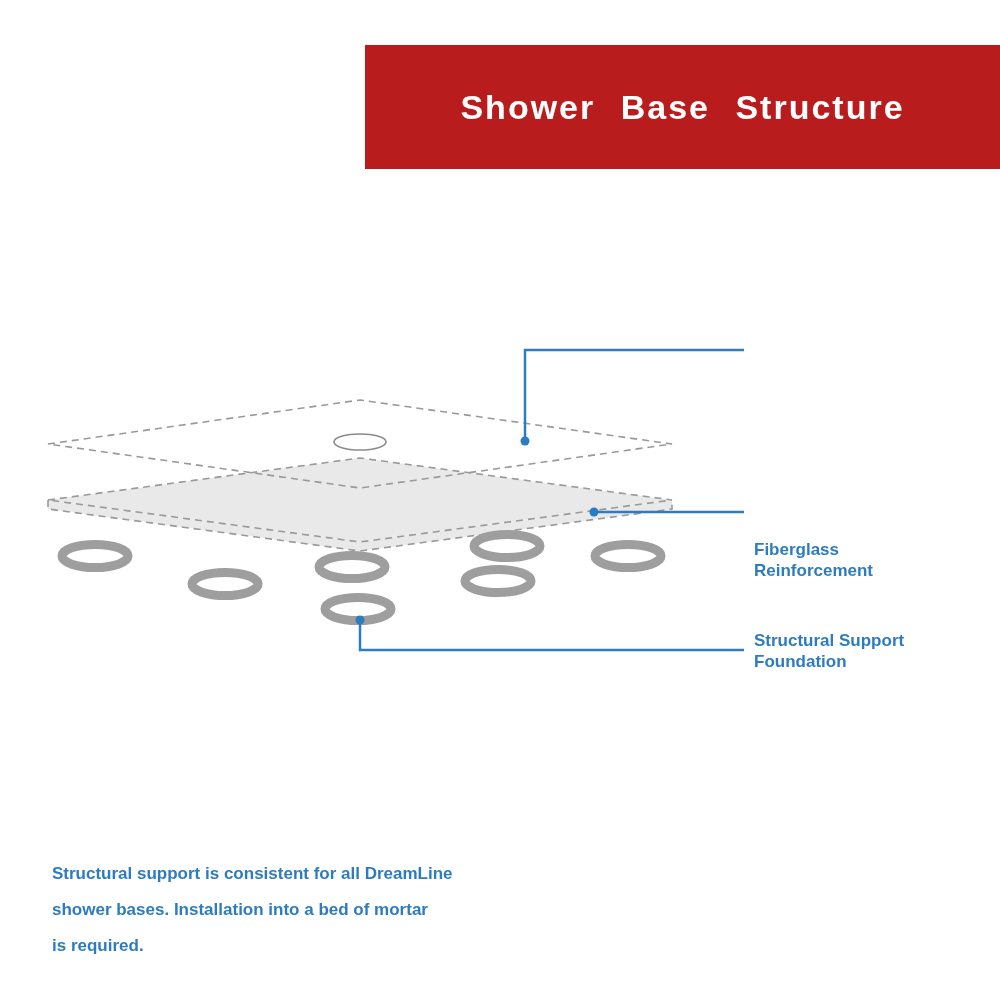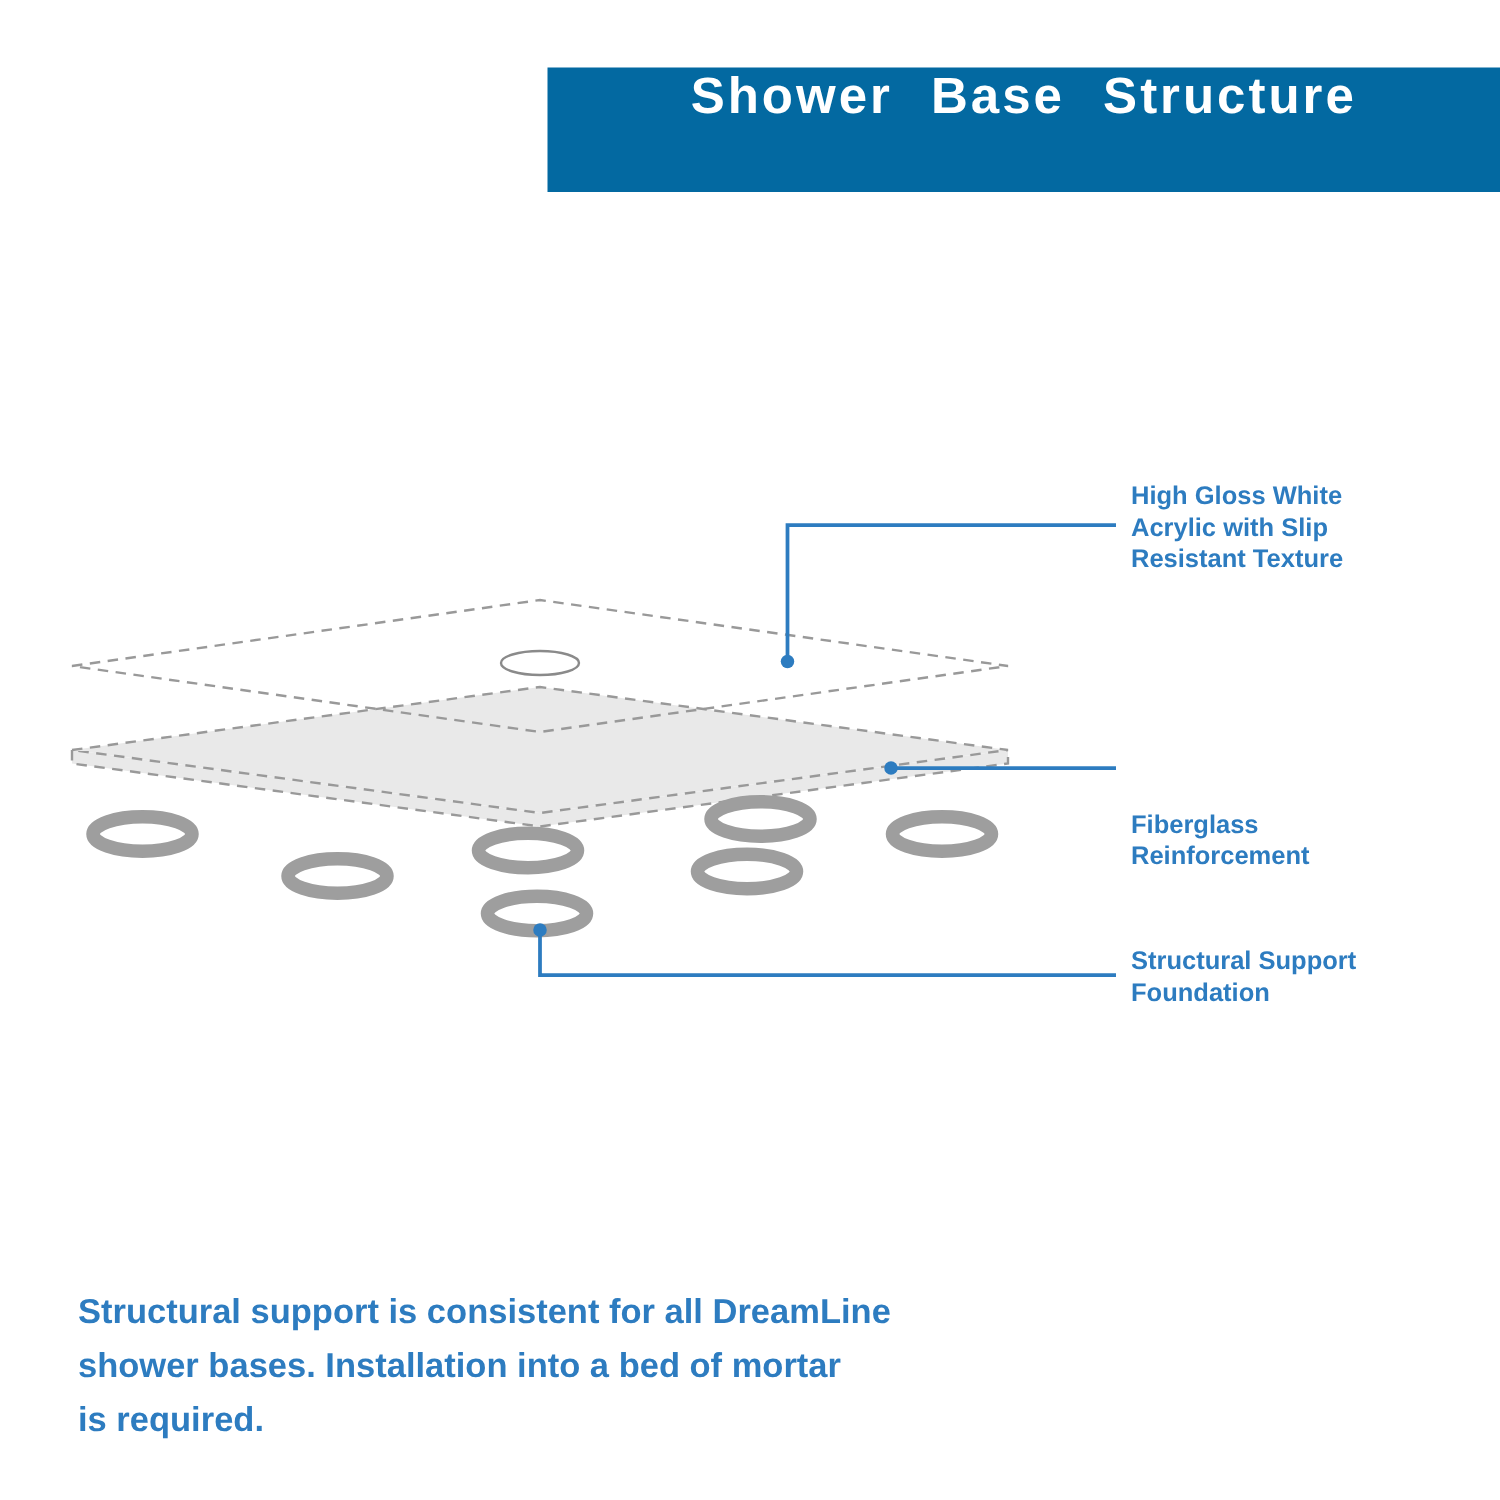--- a/index.html
+++ b/index.html
@@ -13,24 +13,24 @@
     width: 1000px;
     height: 1000px;
     background: #ffffff;
     overflow: hidden;
   }
   .header-bar {
     position: absolute;
     left: 365px;
     top: 45px;
     width: 635px;
-    height: 83px;
-    background: #0369a1;
+    height: 124px;
+    background: #b91c1c;
     display: flex;
-    align-items: flex-start;
+    align-items: center;
     justify-content: center;
   }
   .header-title {
     color: #ffffff;
     font-size: 34px;
     font-weight: bold;
     letter-spacing: 2px;
     word-spacing: 14px;
     white-space: nowrap;
   }
@@ -53,21 +53,21 @@
   }
   .label-acrylic    { top: 320px; }
   .label-fiberglass { top: 491px; margin-top: 48px; }
   .label-foundation { top: 630px; }
   .footer-text {
     position: absolute;
     left: 52px;
     top: 856px;
     width: 640px;
     color: #2d7cc0;
-    font-size: 23px;
+    font-size: 17px;
     font-weight: bold;
     line-height: 36px;
     white-space: pre-line;
   }
 </style>
 </head>
 <body>
 
 <div class="page">
 
@@ -98,23 +98,20 @@
     <path d="M525,437 L525,350 L744,350" fill="none" stroke="#2d7cc0" stroke-width="2.5"></path>
     <circle cx="525" cy="441" r="4.5" fill="#2d7cc0"></circle>
 
     <path d="M598,512 L744,512" fill="none" stroke="#2d7cc0" stroke-width="2.5"></path>
     <circle cx="594" cy="512" r="4.5" fill="#2d7cc0"></circle>
 
     <path d="M360,622 L360,650 L744,650" fill="none" stroke="#2d7cc0" stroke-width="2.5"></path>
     <circle cx="360" cy="620" r="4.5" fill="#2d7cc0"></circle>
   </svg>
 
-  <div class="label label-acrylic">High Gloss White
-Acrylic with Slip
-Resistant Texture</div>
 
   <div class="label label-fiberglass">Fiberglass
 Reinforcement</div>
 
   <div class="label label-foundation">Structural Support
 Foundation</div>
 
   <div class="footer-text">Structural support is consistent for all DreamLine
 shower bases. Installation into a bed of mortar
 is required.</div>

